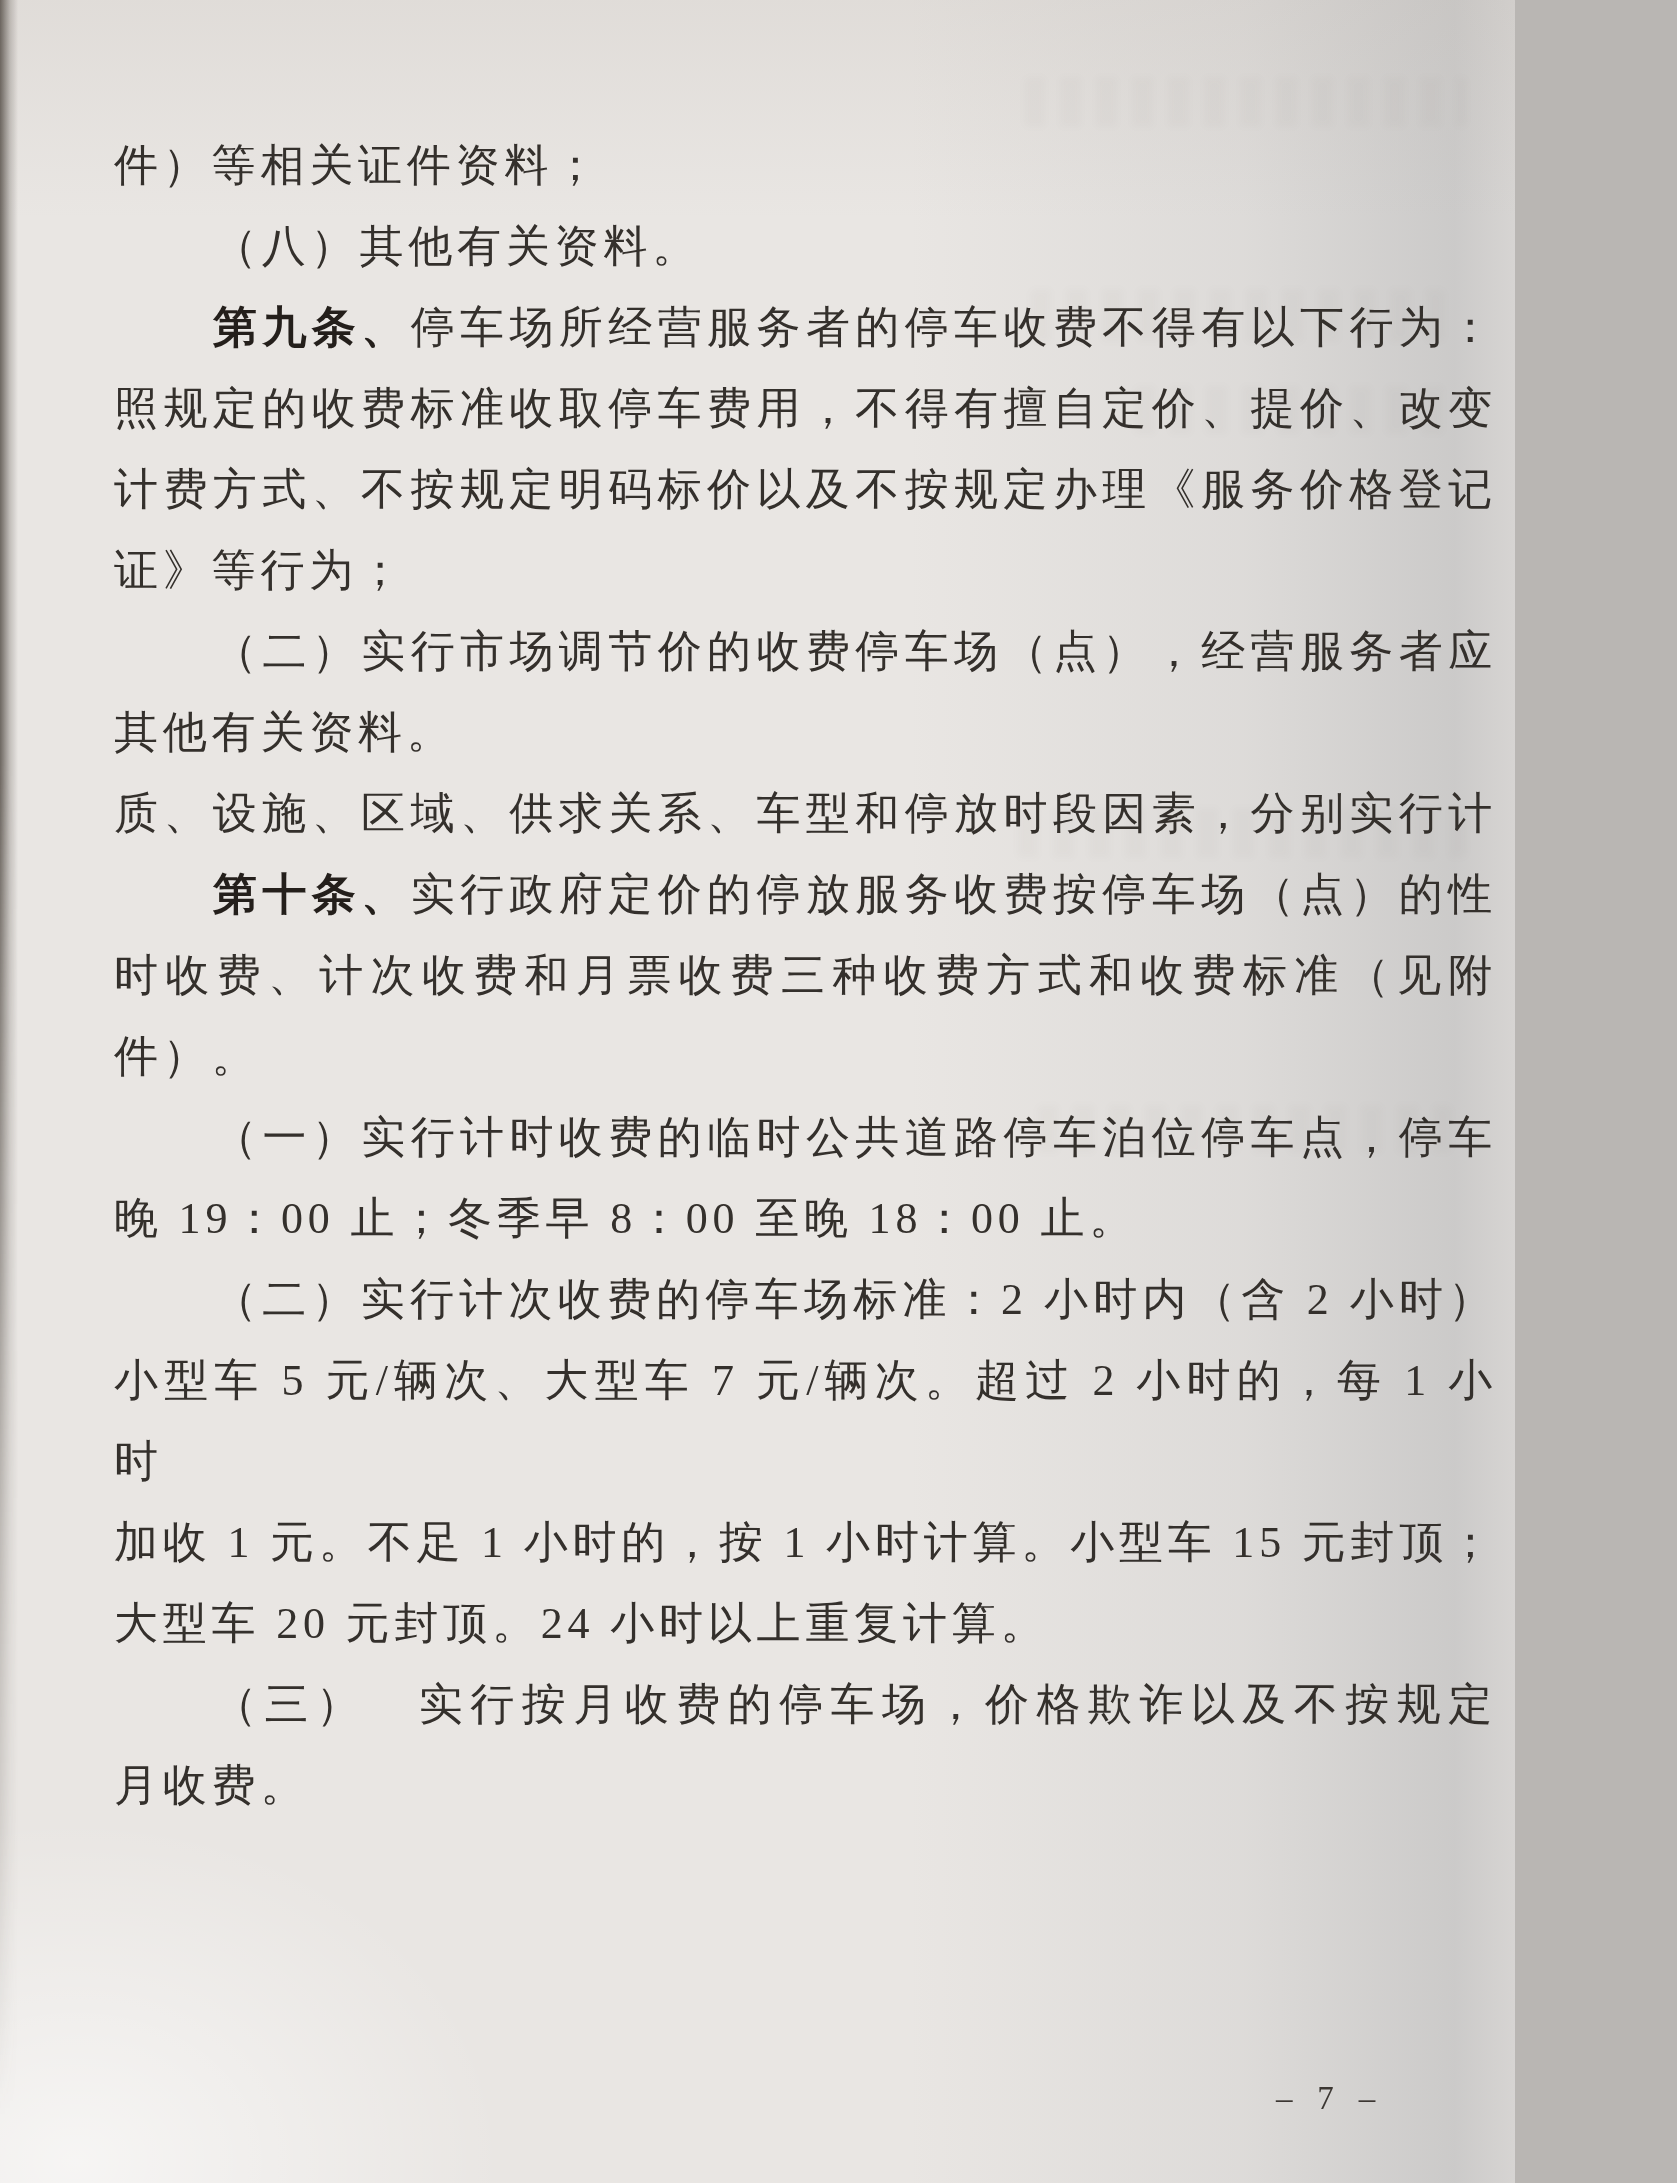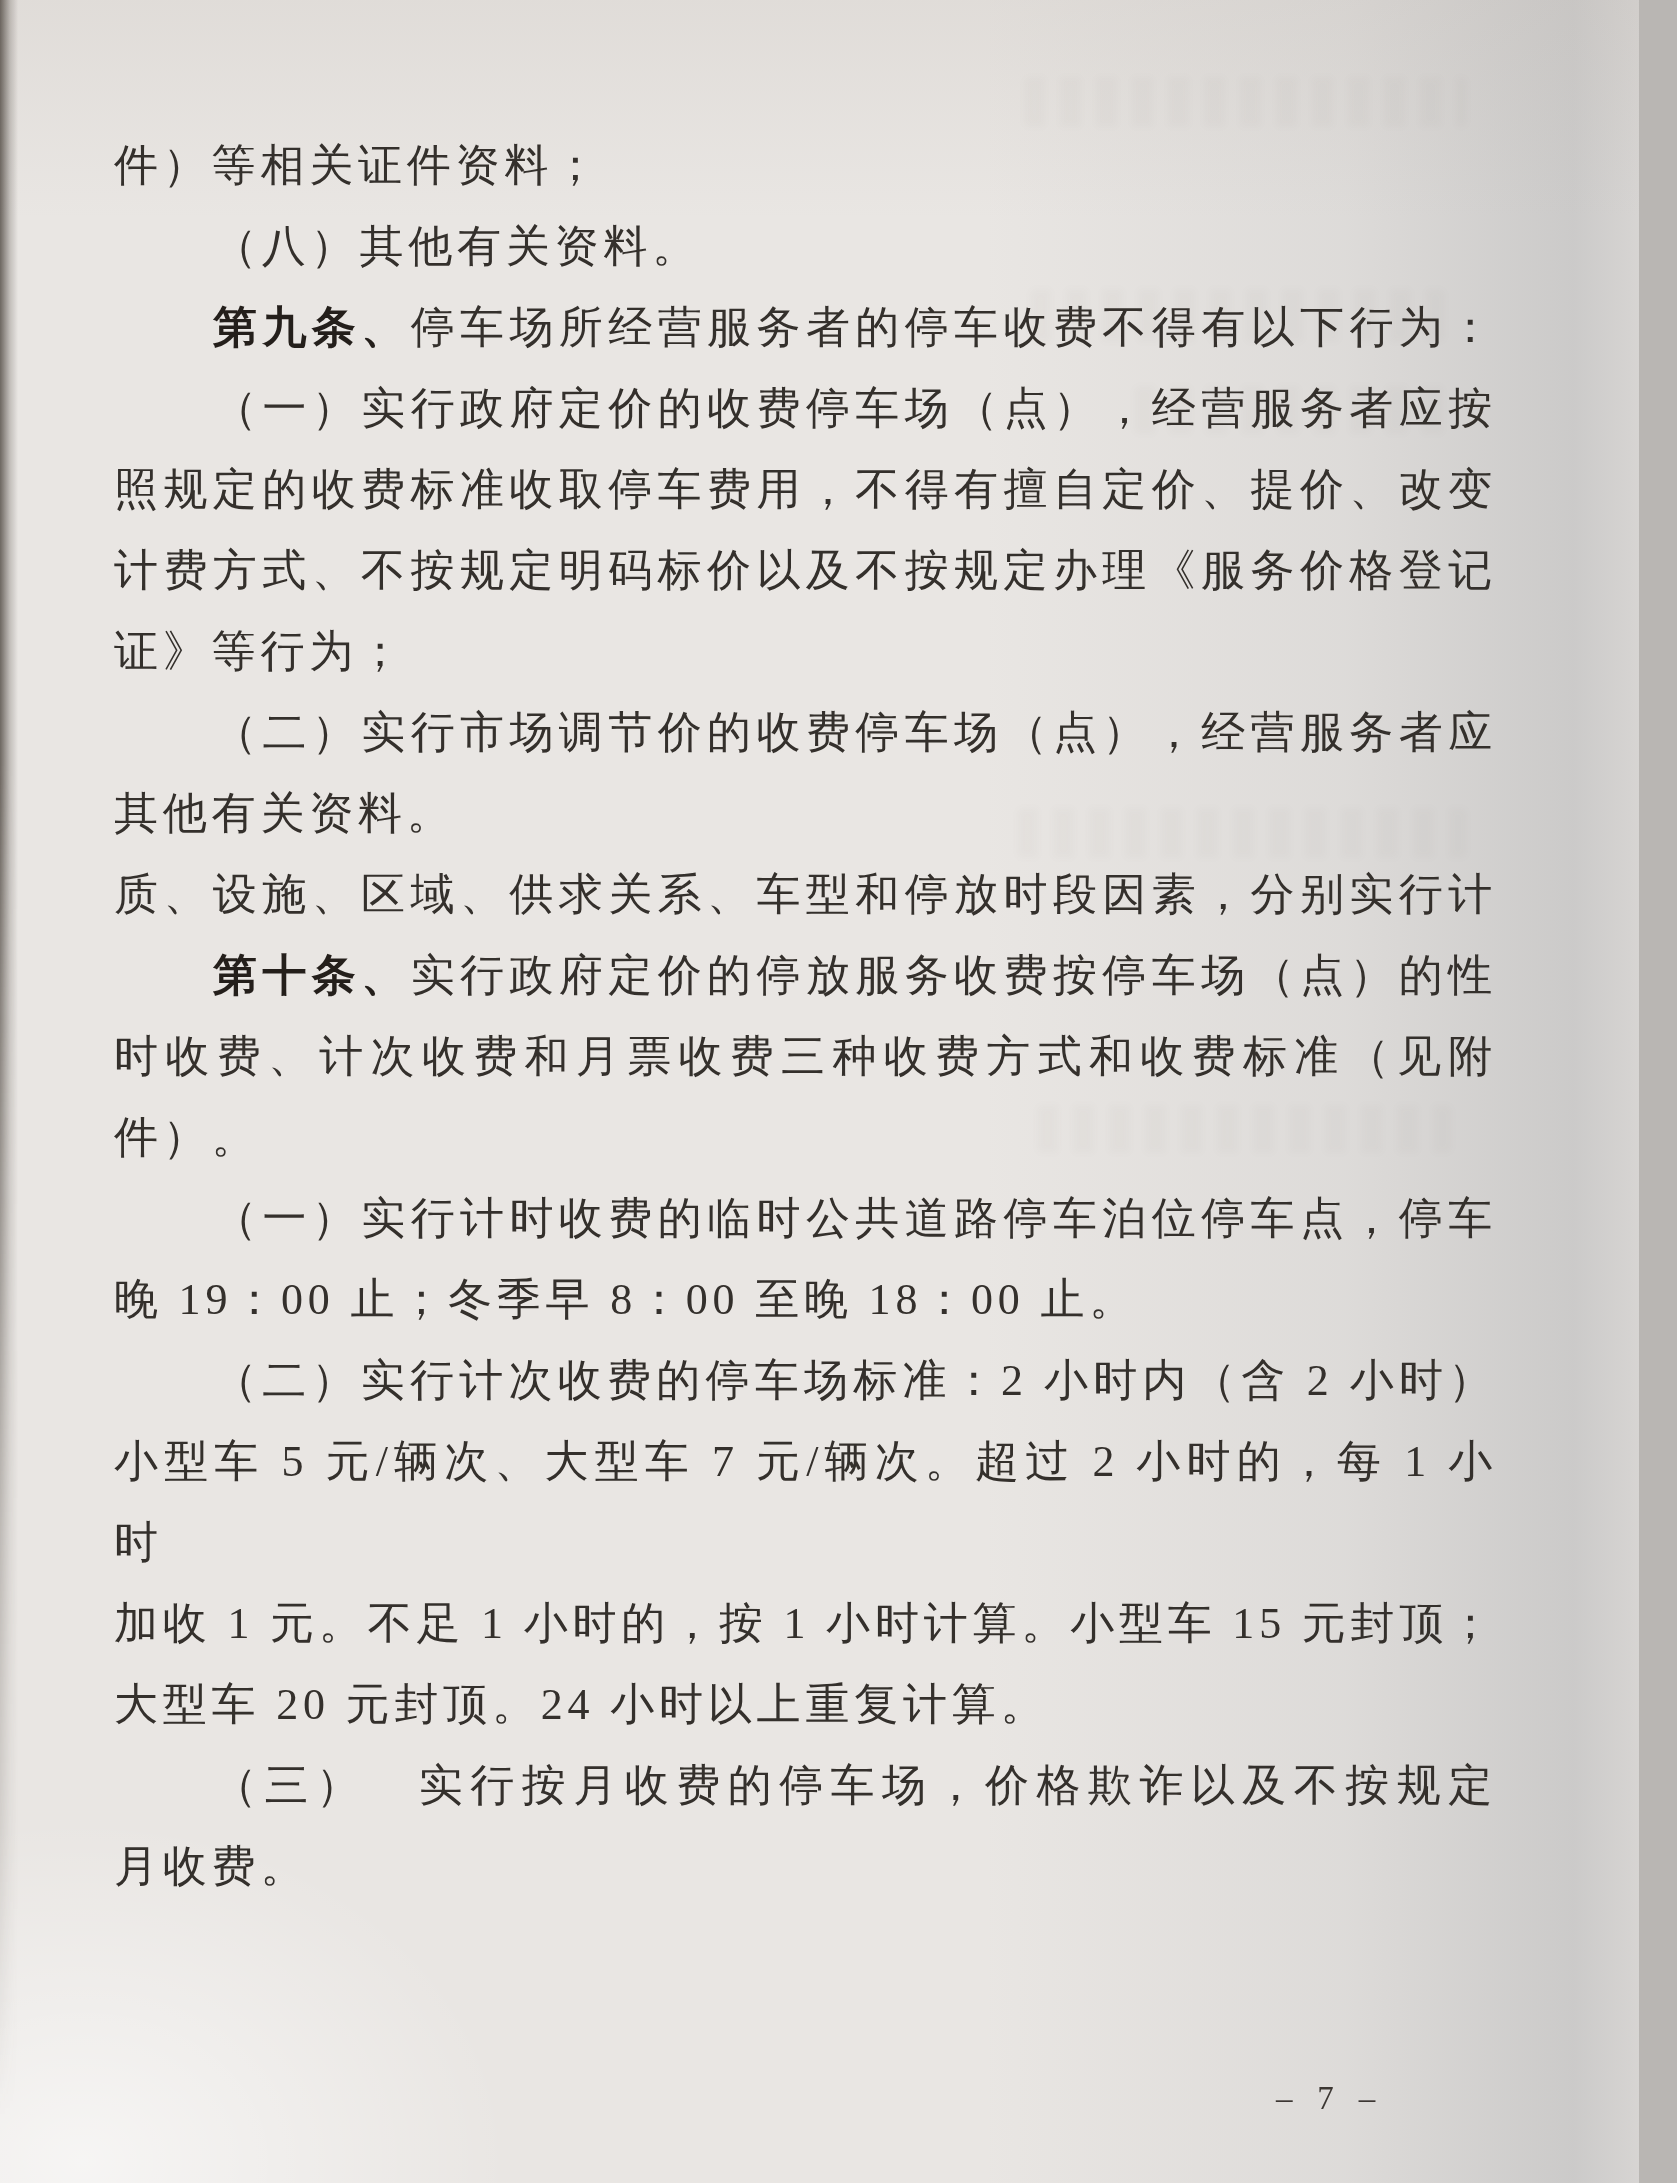--- a/index.html
+++ b/index.html
@@ -1,18 +1,18 @@
 <!DOCTYPE html>
 <html style="font-size:11px"><head>
 <meta charset="utf-8">
 <style>
   html,body{margin:0;padding:0;background:#b9b6b3;}
   .page{
     position:relative;
-    width:1639px;height:2183px;
+    width:1515px;height:2183px;
     overflow:hidden;
     background-color:#e9e6e3;
     background-image:
       radial-gradient(ellipse 692px 553px at 5% 99%, rgba(255,255,255,.60), rgba(255,255,255,0) 62%),
       linear-gradient(to bottom, rgba(188,181,174,.20), rgba(188,181,174,0) 10%),
       linear-gradient(to right, rgba(233,230,227,0) 60%, rgba(150,152,155,.14) 82%, rgba(135,138,142,.30) 96%, rgba(150,150,152,.22) 100%);
     font-family:"Liberation Serif","DejaVu Serif",serif;
     text-decoration:underline;
   }
   .edge-shadow{
@@ -58,21 +58,20 @@
   <div class="smudge sm1"></div>
   <div class="smudge sm2"></div>
   <div class="smudge sm3"></div>
   <div class="smudge sm4"></div>
   <div class="smudge sm5"></div>
 
   <div class="textblock">
     <div class="line end"><span>件）等相关证件资料；</span></div>
     <div class="line end indent"><span>（八）其他有关资料。</span></div>
     <div class="line justify indent"><span class="bold">第九条、</span><span>停车场所经营服务者的停车收费不得有以下行为：</span></div>
-    <div class="line justify indent"><span>（一）实行政府定价的收费停车场（点），经营服务者应按</span></div>
     <div class="line justify"><span>照规定的收费标准收取停车费用，不得有擅自定价、提价、改变</span></div>
     <div class="line justify"><span>计费方式、不按规定明码标价以及不按规定办理《服务价格登记</span></div>
     <div class="line end"><span>证》等行为；</span></div>
     <div class="line justify indent"><span>（二）实行市场调节价的收费停车场（点），经营服务者应</span></div>
     <div class="line end"><span>其他有关资料。</span></div>
     <div class="line justify"><span>质、设施、区域、供求关系、车型和停放时段因素，分别实行计</span></div>
     <div class="line justify indent"><span class="bold">第十条、</span><span>实行政府定价的停放服务收费按停车场（点）的性</span></div>
     <div class="line justify"><span>时收费、计次收费和月票收费三种收费方式和收费标准（见附</span></div>
     <div class="line end"><span>件）。</span></div>
     <div class="line justify indent"><span>（一）实行计时收费的临时公共道路停车泊位停车点，停车</span></div>

